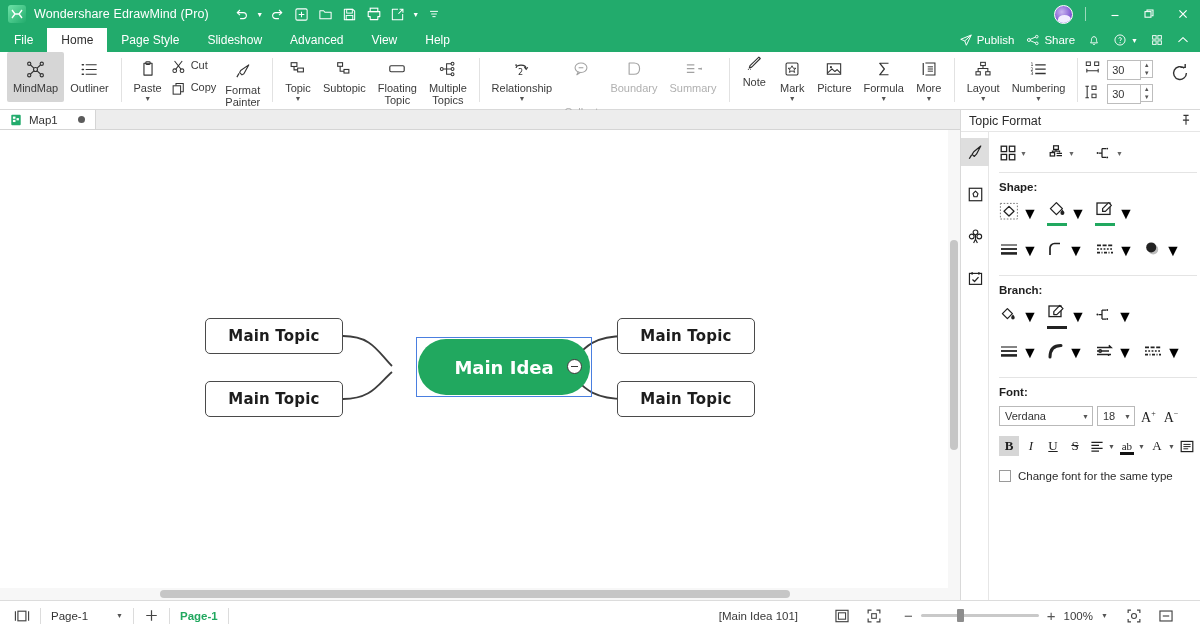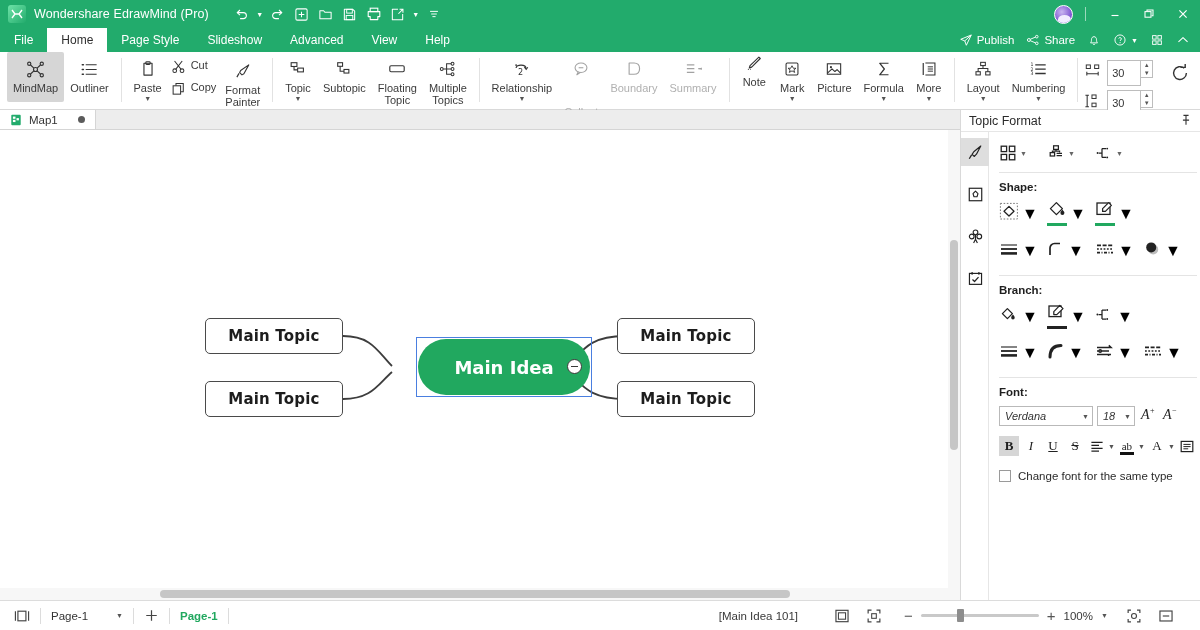--- a/index.html
+++ b/index.html
@@ -81,21 +81,21 @@
   .rb-btn.disabled .ic svg { opacity:.45; }
 
   
   .clip-group { display:flex; align-items:flex-start; padding-top:4px; }
   .clip-stack { display:flex; flex-direction:column; justify-content:center; gap:2px; padding-top:2px; }
   .clip-row { display:flex; align-items:flex-start; gap:4px; font-size:11px; color:#3b3b3b; padding:1px 3px; }
 
   .spin-col { display:flex; flex-direction:column; gap:4px; padding-top:8px; }
   .spin-row { display:flex; align-items:center; gap:6px; }
   .spin-box {
-    width:34px; height:26px; border:1px solid #bdbdbd; background:#fff;
+    width:34px; height:20px; border:1px solid #bdbdbd; background:#fff;
     display:flex; align-items:center; padding-left:4px; font-size:11px; color:#333;
   }
   .spin-arrows { display:flex; flex-direction:column; align-items:center; justify-content:center;
     width:12px; height:18px; border:1px solid #bdbdbd; border-left:none; background:#fff; gap:2px; }
   .spin-arrows i { font-style:normal; font-size:6px; line-height:6px; color:#555; }
 
   
   .doctabs {
     position:absolute; left:0; top:110px; width:960px; height:20px;
     background:#ededed; display:flex; align-items:stretch;
@@ -151,21 +151,21 @@
   .rp-content { flex:1; padding:8px 10px 0 10px; position:relative; }
   .tool-row { display:flex; align-items:center; gap:20px; margin-bottom:4px; }
   .tool { display:flex; align-items:center; gap:3px; color:#2b2b2b; }
   .tool .dd { font-size:7px; color:#666; line-height:7px; }
   .divider { height:1px; background:#e4e4e4; margin:10px 0 8px 0; }
   .sec-label { font-size:11.5px; font-weight:bold; color:#1f1f1f; margin:4px 0 8px 0; }
   .grid-row { display:flex; align-items:center; margin-bottom:14px; }
   .grid-cell { width:48px; display:flex; align-items:center; gap:3px; }
   .underbar { display:block; width:20px; height:3px; background:#21a85f; margin-top:1px; }
 
-  .font-row { display:flex; align-items:flex-start; gap:4px; margin-bottom:10px;font-style:italic; }
+  .font-row { display:flex; align-items:flex-end; gap:4px; margin-bottom:10px; }
   .sel-box {
     height:20px; border:1px solid #b9b9b9; background:#fff; display:flex; align-items:center;
     padding:0 3px 0 5px; font-size:11px; color:#333;
   }
   .sel-box .cv { font-size:7px; color:#555; margin-left:auto; padding-left:6px; }
   .aa-btn { font-size:14px; color:#222; font-family:"Liberation Serif", serif; position:relative; padding:0 2px; }
   .fmt-row { display:flex; align-items:center; gap:2px; margin-bottom:14px; }
   .fmt-btn {
     width:20px; height:20px; display:flex; align-items:center; justify-content:center;
     font-size:13px; color:#222; font-family:"Liberation Serif", serif;

